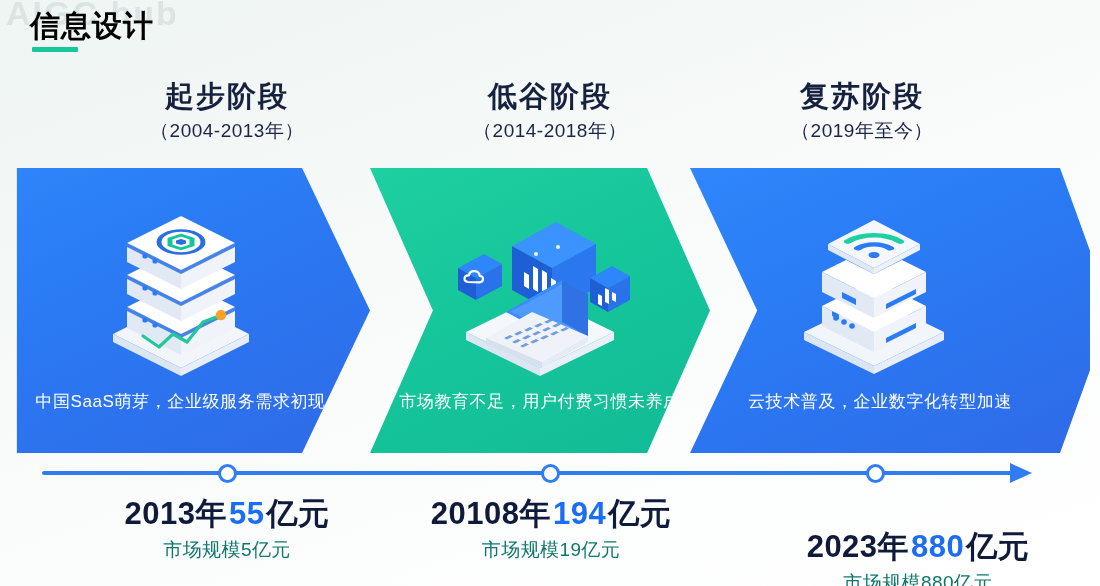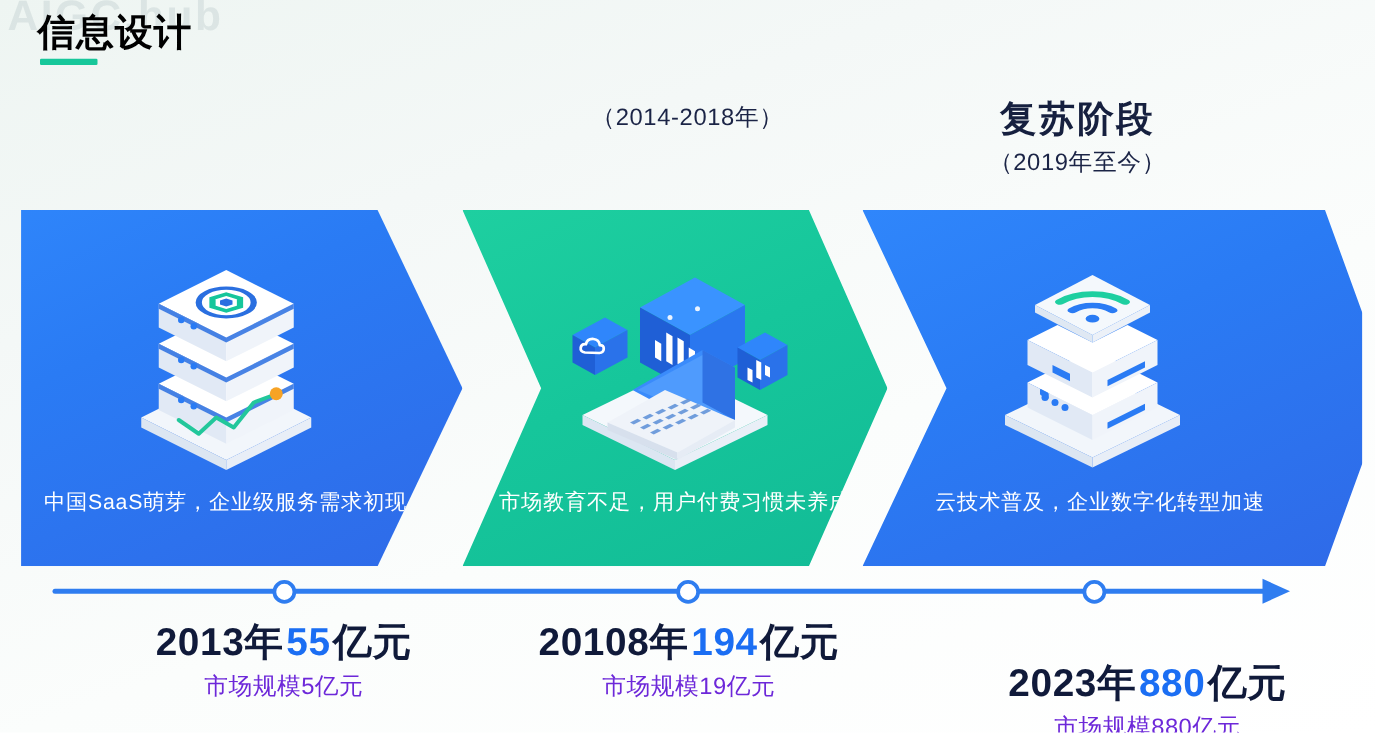--- a/index.html
+++ b/index.html
@@ -111,36 +111,41 @@
   .stat{ position:absolute; width:340px; text-align:center; }
   .stat.s0{ left:57px; }
   .stat.s1{ left:381px; }
   .stat.s2{ left:748px;margin-top:33px; }
   .stat-main{
     font-size:31px; font-weight:700; color:#101a3a;
     letter-spacing:0.5px; line-height:40px; white-space:nowrap;text-align:center;
   }
   .stat-main .hl{ color:#1b6ef3; padding:0 2px; }
   .stat-sub{
-    font-size:19px; color:#6d28d9; letter-spacing:0.4px;
+    font-size:19px; color:#0f766e; letter-spacing:0.4px;
     line-height:30px; margin-top:1px;
   }
 </style>
 </head>
 <body>
 
 <div class="watermark">AIGC.hub</div>
 
 <div class="page-title">信息设计</div>
 <div class="title-rule"></div>
 
 <div class="phases">
 
+  <div class="phase-head p0">
+    <div class="phase-name">起步阶段</div>
+    <div class="phase-range">（2004-2013年）</div>
+  </div>
 
   <div class="phase-head p1">
+    <div class="phase-name">低谷阶段</div>
     <div class="phase-range">（2014-2018年）</div>
   </div>
 
   <div class="phase-head p2">
     <div class="phase-name">复苏阶段</div>
     <div class="phase-range">（2019年至今）</div>
   </div>
 
 </div>
 

